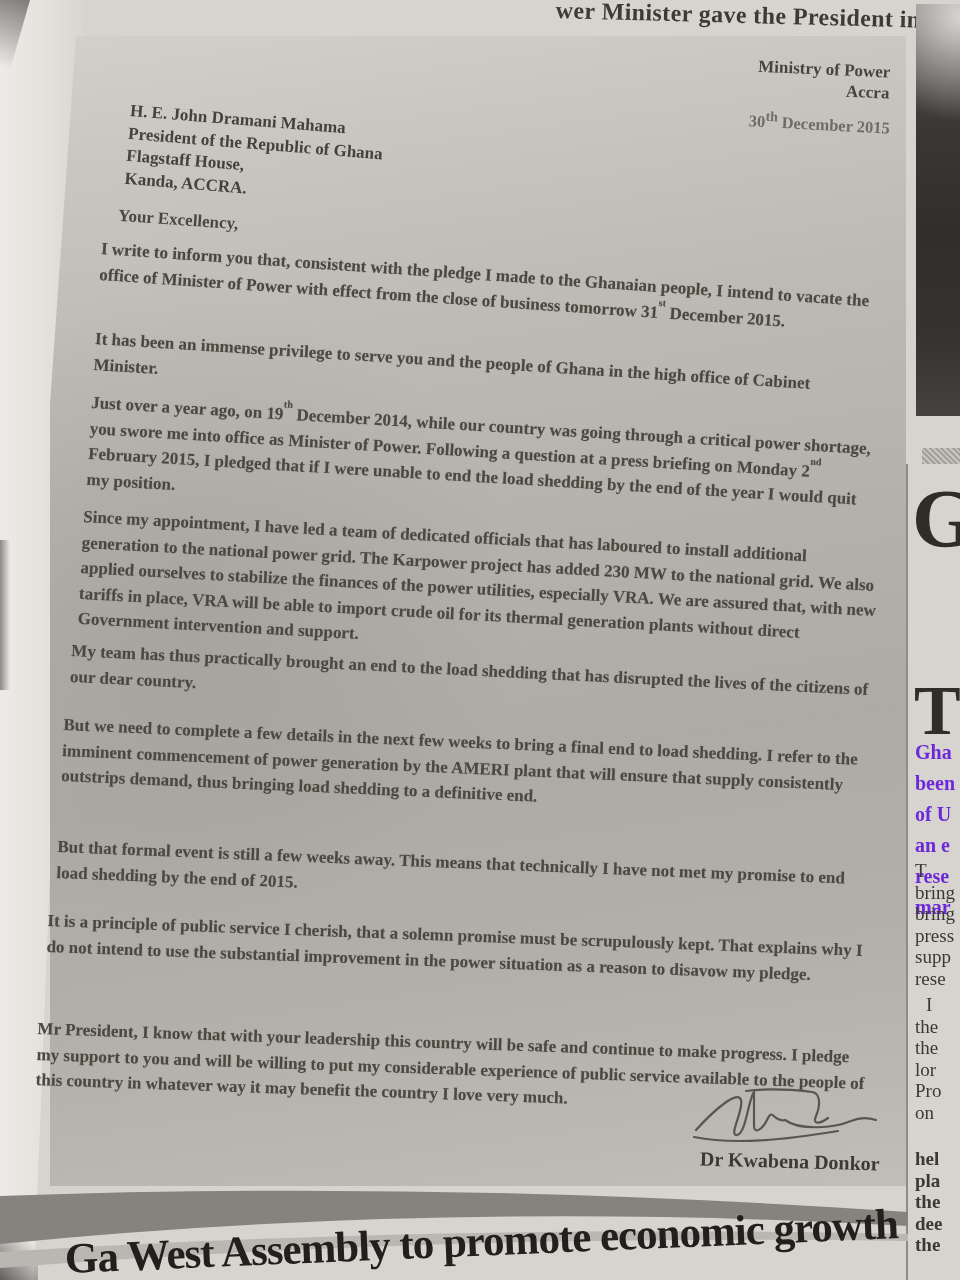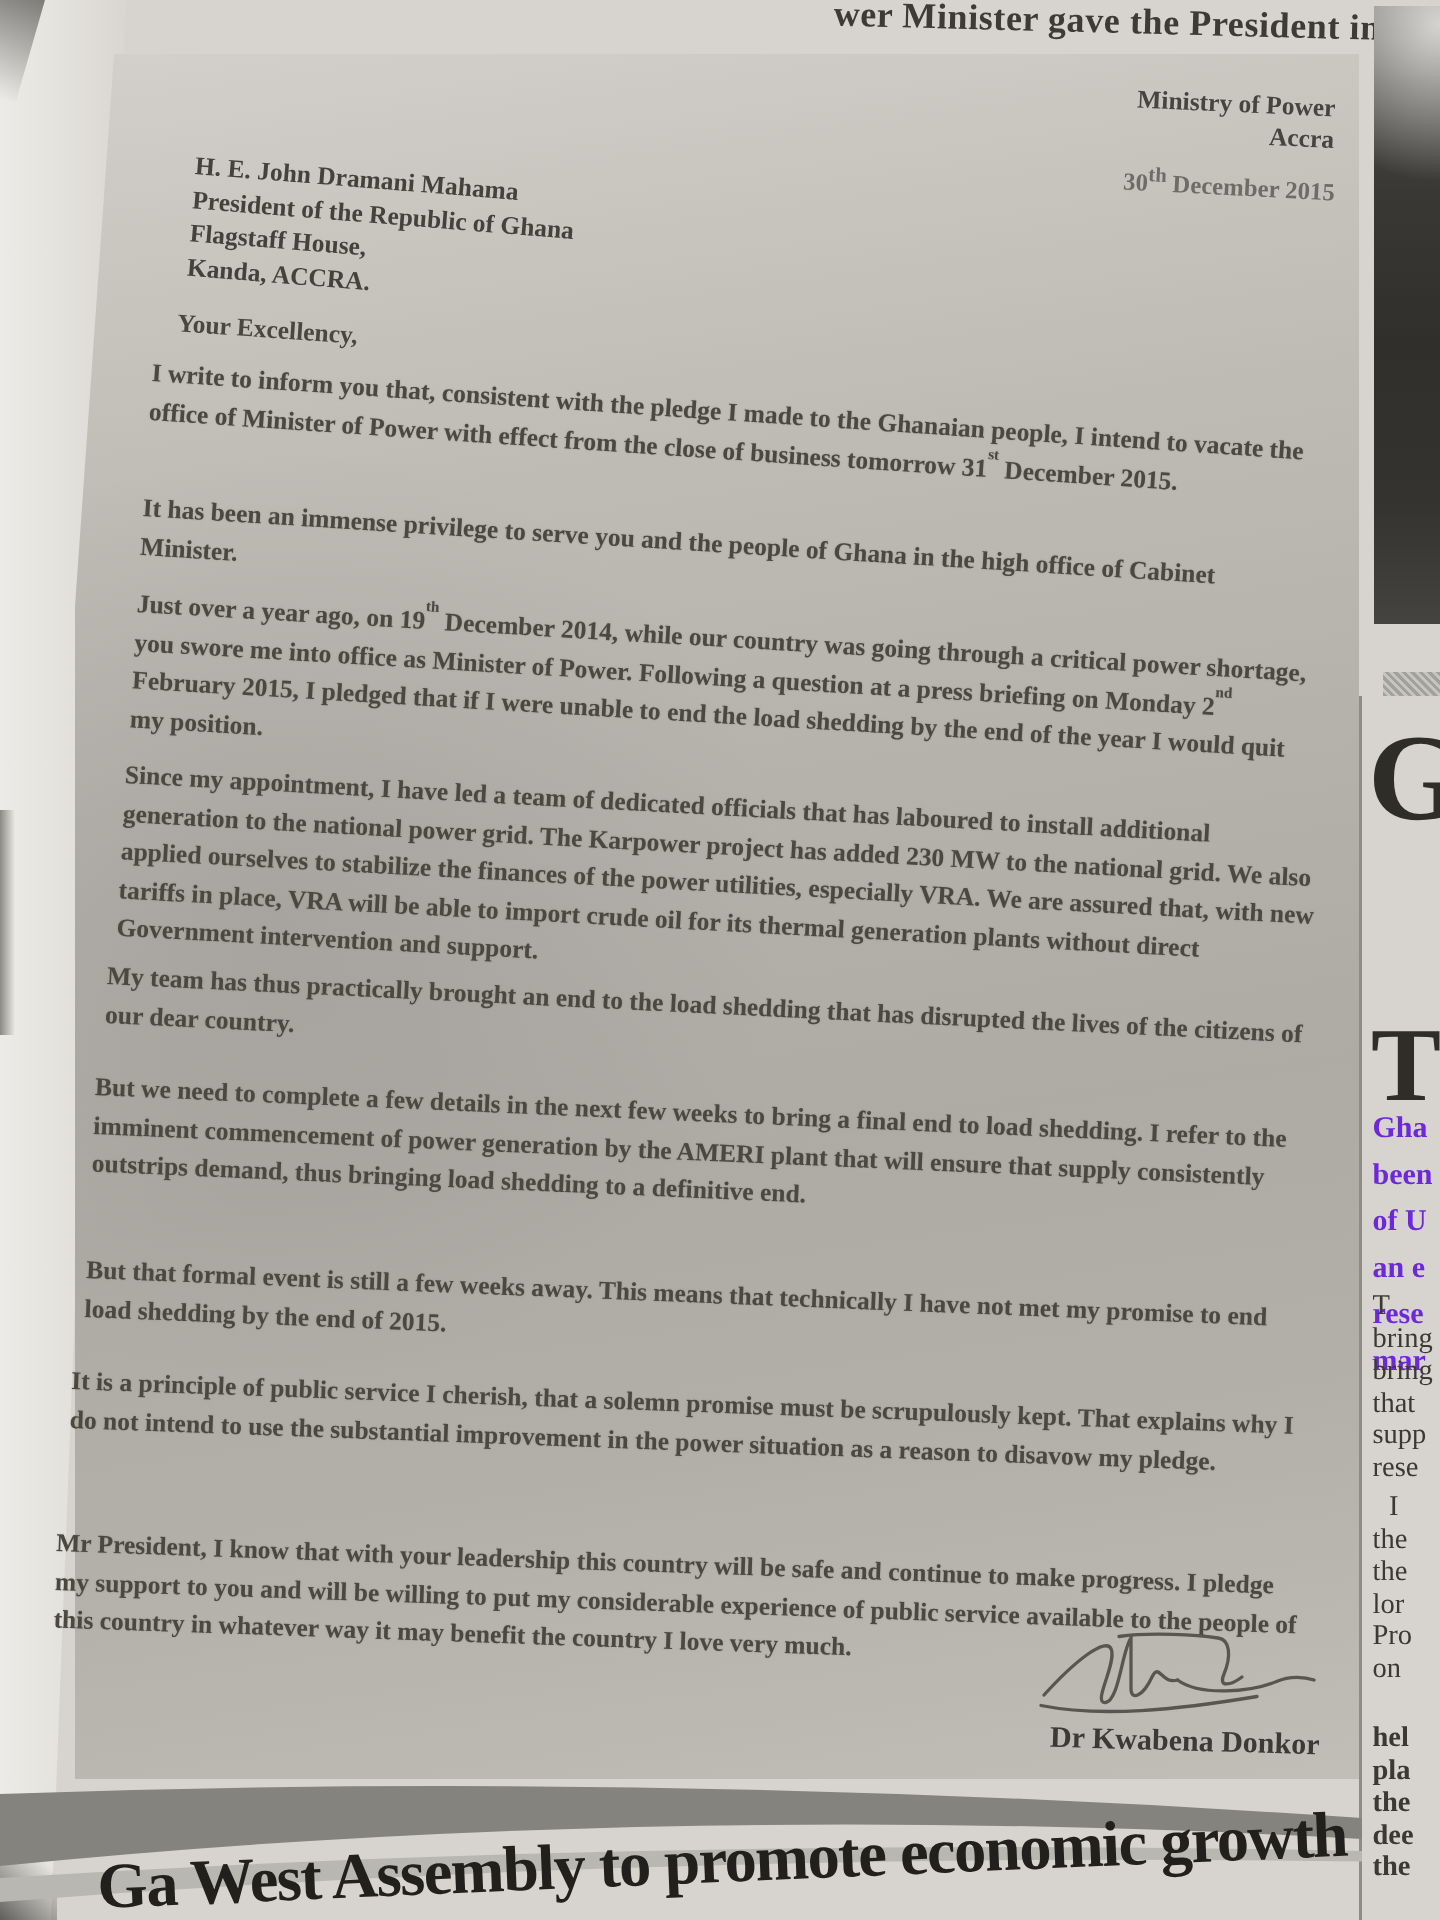--- a/index.html
+++ b/index.html
@@ -125,21 +125,21 @@
       <div>been</div>
       <div>of U</div>
       <div>an e</div>
       <div>rese</div>
       <div>mar</div>
     </div>
   <div class="col-reg col-reg-1">
       <div>T</div>
       <div>bring</div>
       <div>bring</div>
-      <div>that</div>
+      <div>press</div>
       <div>supp</div>
       <div>rese</div>
     </div>
   <div class="col-reg col-reg-2">
       <div>I</div>
       <div>the</div>
       <div>the</div>
       <div>lor</div>
       <div>Pro</div>
       <div>on</div>

